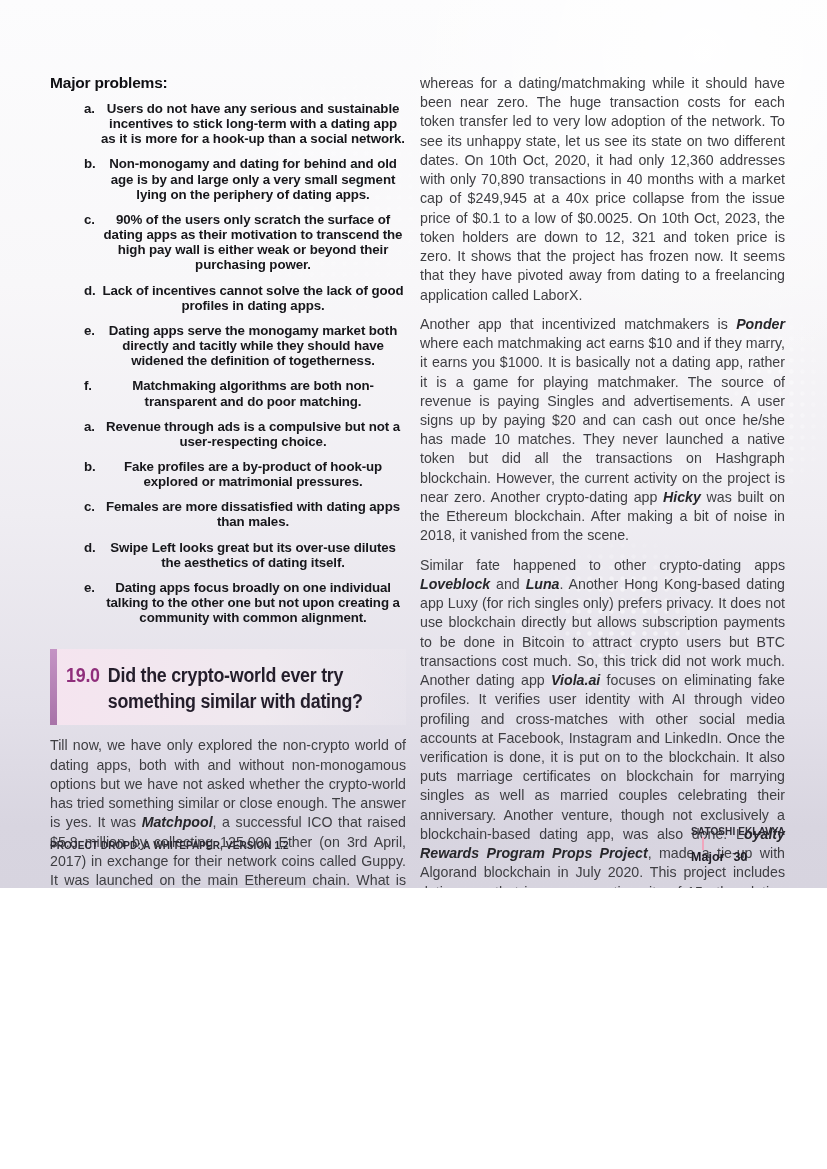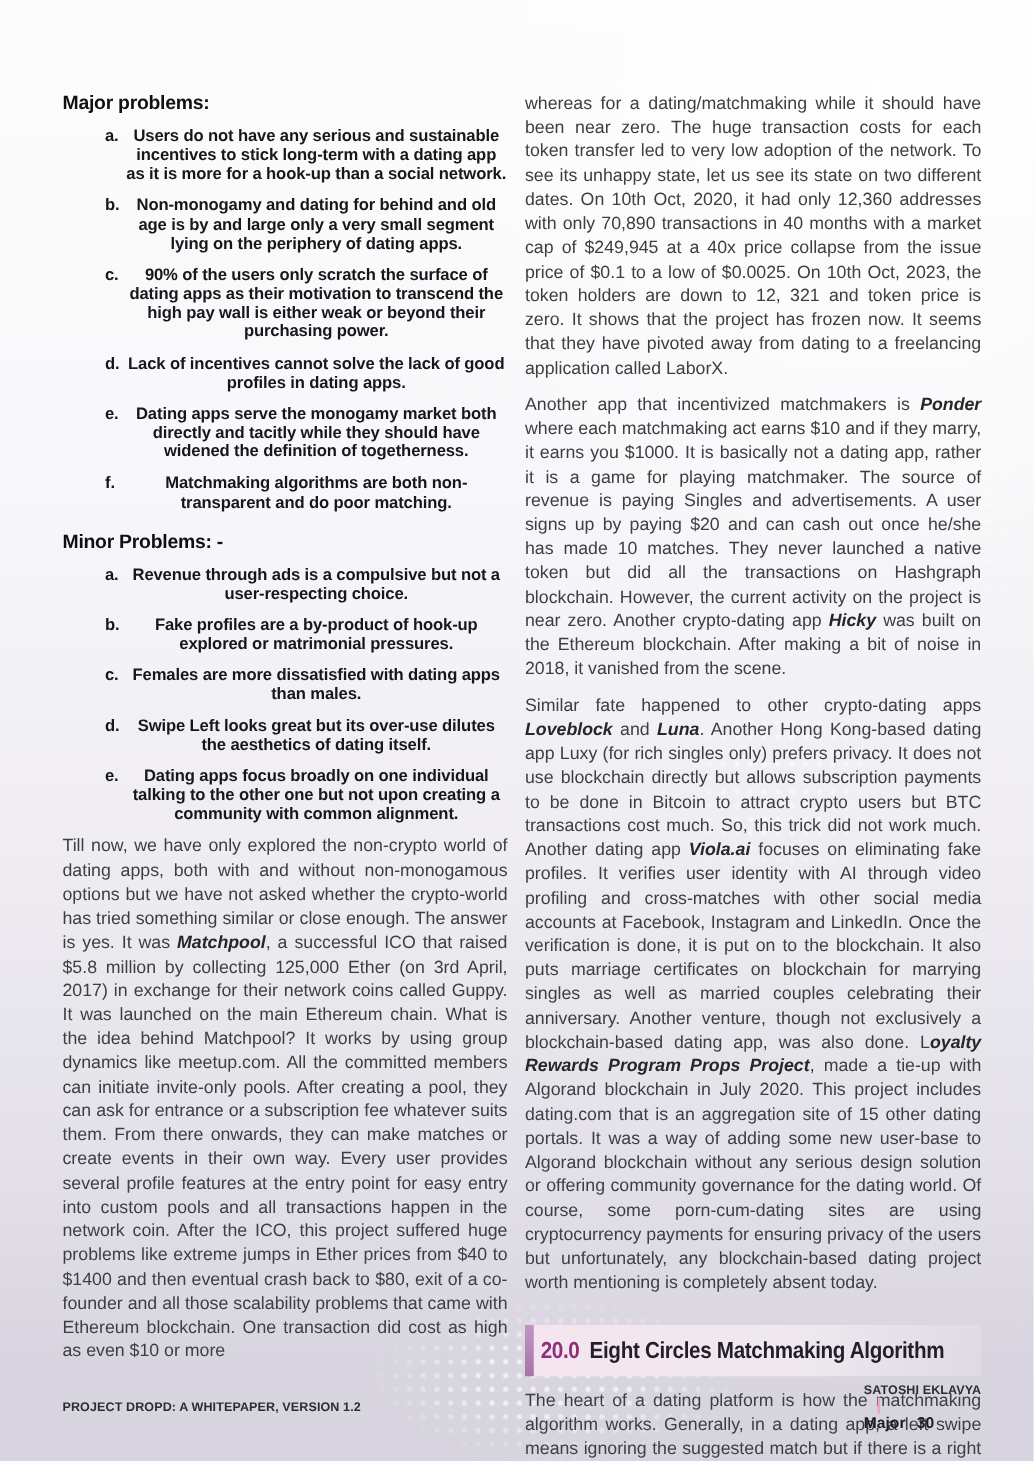--- a/index.html
+++ b/index.html
@@ -1,18 +1,18 @@
 <!DOCTYPE html>
 <html><head>
 <meta charset="utf-8">
 <style>
   html,body { margin:0; padding:0; }
   body { font-family:"Liberation Sans", sans-serif; }
   .page {
-    position:relative; width:827px; height:1169px; overflow:hidden;
+    position:relative; width:827px; height:888px; overflow:hidden;
     background:
       radial-gradient(circle at 85% 6%, rgba(255,255,255,0.9) 0%, rgba(255,255,255,0) 30%),
       linear-gradient(180deg,#fcfcfd 0%,#f8f7f9 32%,#efedf2 58%,#e3e0e9 80%,#d8d5e0 93%,#d7d4df 100%);
   }
   .dots { position:absolute; pointer-events:none;
     background-image: radial-gradient(circle, rgba(255,255,255,0.9) 1.7px, rgba(255,255,255,0) 2.6px);
     background-size: 11px 11px; opacity:.55;
   }
   .dots.fade { -webkit-mask-image: radial-gradient(ellipse at center, #000 30%, transparent 75%);
                mask-image: radial-gradient(ellipse at center, #000 30%, transparent 75%); }
@@ -83,21 +83,20 @@
         <div class="li">
           <span class="letter">e.</span>
           <span class="litext">Dating apps serve the monogamy market both directly and tacitly while they should have widened the definition of togetherness.</span>
         </div>
         <div class="li">
           <span class="letter">f.</span>
           <span class="litext">Matchmaking algorithms are both non-transparent and do poor matching.</span>
         </div>
       </div>
 
-      <div class="h-problems minor">Minor Problems: -</div>
 
       <div class="plist">
         <div class="li">
           <span class="letter">a.</span>
           <span class="litext">Revenue through ads is a compulsive but not a user-respecting choice.</span>
         </div>
         <div class="li">
           <span class="letter">b.</span>
           <span class="litext">Fake profiles are a by-product of hook-up explored or matrimonial pressures.</span>
         </div>
@@ -108,20 +107,27 @@
         <div class="li">
           <span class="letter">d.</span>
           <span class="litext">Swipe Left looks great but its over-use dilutes the aesthetics of dating itself.</span>
         </div>
         <div class="li">
           <span class="letter">e.</span>
           <span class="litext">Dating apps focus broadly on one individual talking to the other one but not upon creating a community with common alignment.</span>
         </div>
       </div>
 
+      <div class="sec-band">
+        <span class="bar"></span>
+        <div class="sec-inner">
+          <span class="sec-num">19.0</span>
+          <span class="sec-title">Did the crypto-world ever try something similar with dating?</span>
+        </div>
+      </div>
 
       <p class="body-par"><span>Till now, we have only explored the non-crypto world of dating apps, both with and without non-monogamous options but we have not asked whether the crypto-world has tried something similar or close enough. The answer is yes. It was </span><span class="bold">Matchpool</span><span>, a successful ICO that raised $5.8 million by collecting 125,000 Ether (on 3rd April, 2017) in exchange for their network coins called Guppy. It was launched on the main Ethereum chain. What is the idea behind Matchpool? It works by using group dynamics like meetup.com. All the committed members can initiate invite-only pools. After creating a pool, they can ask for entrance or a subscription fee whatever suits them. From there onwards, they can make matches or create events in their own way. Every user provides several profile features at the entry point for easy entry into custom pools and all transactions happen in the network coin. After the ICO, this project suffered huge problems like extreme jumps in Ether prices from $40 to $1400 and then eventual crash back to $80, exit of a co-founder and all those scalability problems that came with Ethereum blockchain. One transaction did cost as high as even $10 or more</span></p>
     </div>
 
     <div class="col-right">
       <p class="body-par"><span>whereas for a dating/matchmaking while it should have been near zero. The huge transaction costs for each token transfer led to very low adoption of the network. To see its unhappy state, let us see its state on two different dates. On 10th Oct, 2020, it had only 12,360 addresses with only 70,890 transactions in 40 months with a market cap of $249,945 at a 40x price collapse from the issue price of $0.1 to a low of $0.0025. On 10th Oct, 2023, the token holders are down to 12, 321 and token price is zero. It shows that the project has frozen now. It seems that they have pivoted away from dating to a freelancing application called LaborX.</span></p>
       <p class="body-par"><span>Another app that incentivized matchmakers is </span><span class="bold">Ponder</span><span> where each matchmaking act earns $10 and if they marry, it earns you $1000. It is basically not a dating app, rather it is a game for playing matchmaker. The source of revenue is paying Singles and advertisements. A user signs up by paying $20 and can cash out once he/she has made 10 matches. They never launched a native token but did all the transactions on Hashgraph blockchain. However, the current activity on the project is near zero. Another crypto-dating app </span><span class="bold">Hicky</span><span> was built on the Ethereum blockchain. After making a bit of noise in 2018, it vanished from the scene.</span></p>
       <p class="body-par"><span>Similar fate happened to other crypto-dating apps </span><span class="bold">Loveblock</span><span> and </span><span class="bold">Luna</span><span>. Another Hong Kong-based dating app Luxy (for rich singles only) prefers privacy. It does not use blockchain directly but allows subscription payments to be done in Bitcoin to attract crypto users but BTC transactions cost much. So, this trick did not work much. Another dating app </span><span class="bold">Viola.ai</span><span> focuses on eliminating fake profiles. It verifies user identity with AI through video profiling and cross-matches with other social media accounts at Facebook, Instagram and LinkedIn. Once the verification is done, it is put on to the blockchain. It also puts marriage certificates on blockchain for marrying singles as well as married couples celebrating their anniversary. Another venture, though not exclusively a blockchain-based dating app, was also done. L</span><span class="bold">oyalty Rewards Program Props Project</span><span>, made a tie-up with Algorand blockchain in July 2020. This project includes dating.com that is an aggregation site of 15 other dating portals. It was a way of adding some new user-base to Algorand blockchain without any serious design solution or offering community governance for the dating world. Of course, some porn-cum-dating sites are using cryptocurrency payments for ensuring privacy of the users but unfortunately, any blockchain-based dating project worth mentioning is completely absent today.</span></p>
 
       <div class="sec-band single">

